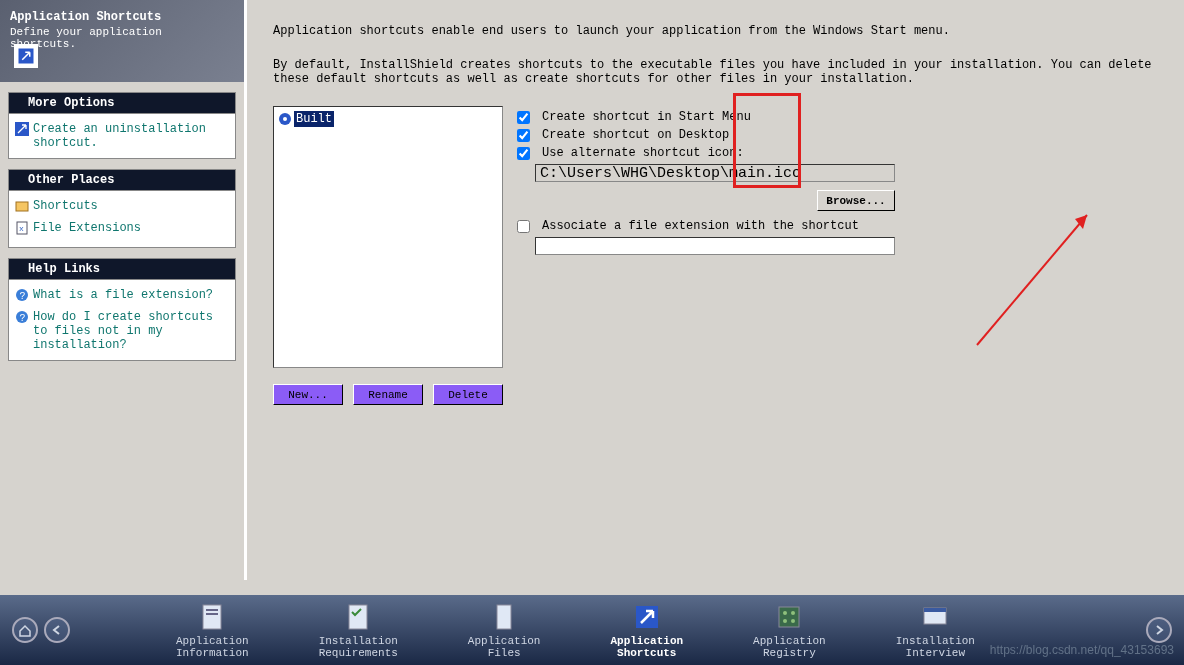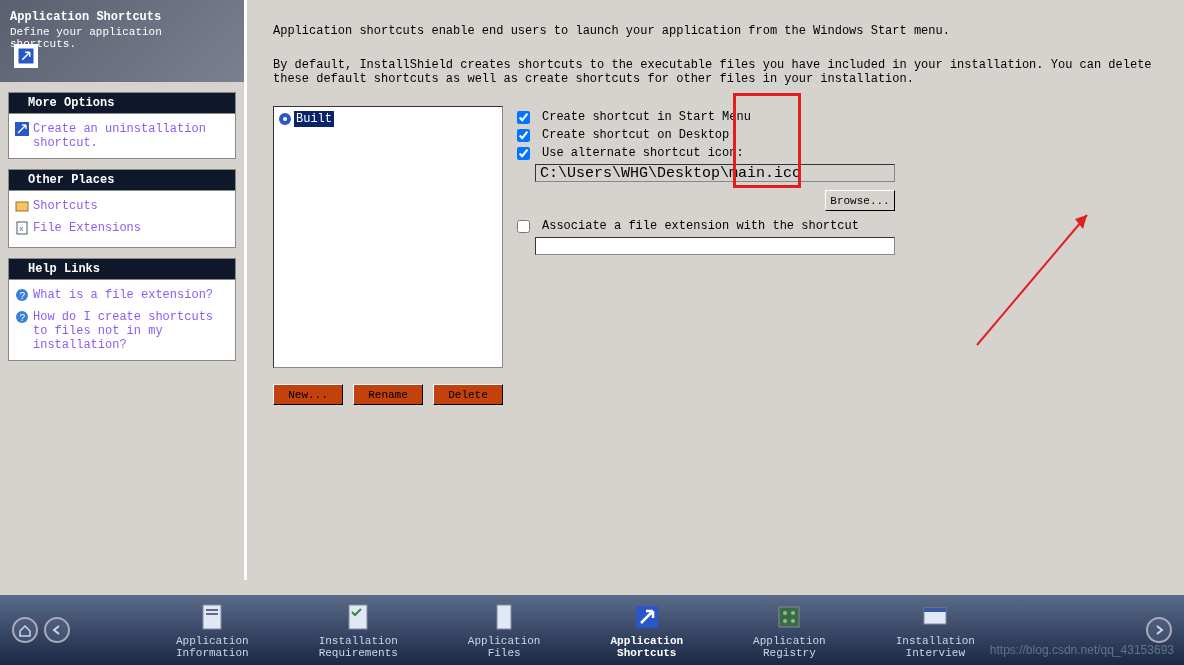--- a/index.html
+++ b/index.html
@@ -34,53 +34,53 @@
 .side-panel-header {
   background: #0f172a;
   color: #fff;
   padding: 3px 19px;
   font-weight: bold;
   border-bottom: 1px solid #888;
 }
 .side-panel-body { background: #fff; padding: 6px 6px; }
 .side-item { display: flex; align-items: flex-start; gap: 4px; padding: 2px 0; cursor: pointer; }
 .side-item .icn { width: 14px; flex: 0 0 14px; }
-.side-item .lbl { flex: 1; color: #8b5cf6; }
+.side-item .lbl { flex: 1; color: #0f766e; }
 .main-pane { flex: 1; padding: 24px 26px; position: relative; }
 .desc-line { color: #000; margin-bottom: 10px; }
 .desc-block { margin-bottom: 20px; }
 .config-row { display: flex; gap: 14px; align-items: flex-start; position: relative; }
 .tree-box {
   width: 230px; height: 262px; background: #fff;
   border: 1px inset #888; padding: 4px;
 }
 .tree-item { display: flex; align-items: center; gap: 2px; }
 .tree-item .ticn { width: 14px; height: 14px; }
 .tree-item .tlabel {
   background: #0a246a; color: #fff; padding: 1px 2px;
 }
 .tree-buttons { display: flex; gap: 10px; margin-top: 16px; }
 .wbtn {
-  width: 70px; height: 21px; background: #c2410c;
+  width: 70px; height: 21px; background: #8b5cf6;
   border: 1px outset #fff; border-right-color: #555; border-bottom-color: #555;
   font-family: inherit; font-size: 11px; cursor: pointer;
 }
 .right-opts { flex: 1; padding-top: 4px; }
 .chk-row { display: flex; align-items: center; gap: 12px; margin-bottom: 4px; }
 input[type="checkbox"] { width: 13px; height: 13px; }
 .txt-input {
   width: 360px; height: 18px; border: 1px inset #888;
   background: #d6d3ce; font-family: inherit; font-size: 15px; padding: 1px 4px;
 }
 .txt-input.white { background: #fff; }
 .browse-row { display: flex; justify-content: flex-end; width: 378px; margin-top: 8px; }
 .browsebtn {
-  width: 70px; height: 21px; background: #d6d3ce;
+  width: 78px; height: 21px; background: #d6d3ce;
   border: 1px outset #fff; border-right-color: #555; border-bottom-color: #555;
-  font-family: inherit; font-size: 11px; cursor: pointer;
+  font-family: inherit; font-size: 11px; cursor: pointer; font-weight: bold;
 }
 .red-box {
   position: absolute; left: 486px; top: 93px;
   width: 68px; height: 95px; border: 3px solid #e02020;
   pointer-events: none;
 }
 .red-arrow {
   position: absolute; left: 720px; top: 205px;
   pointer-events: none;
 }

